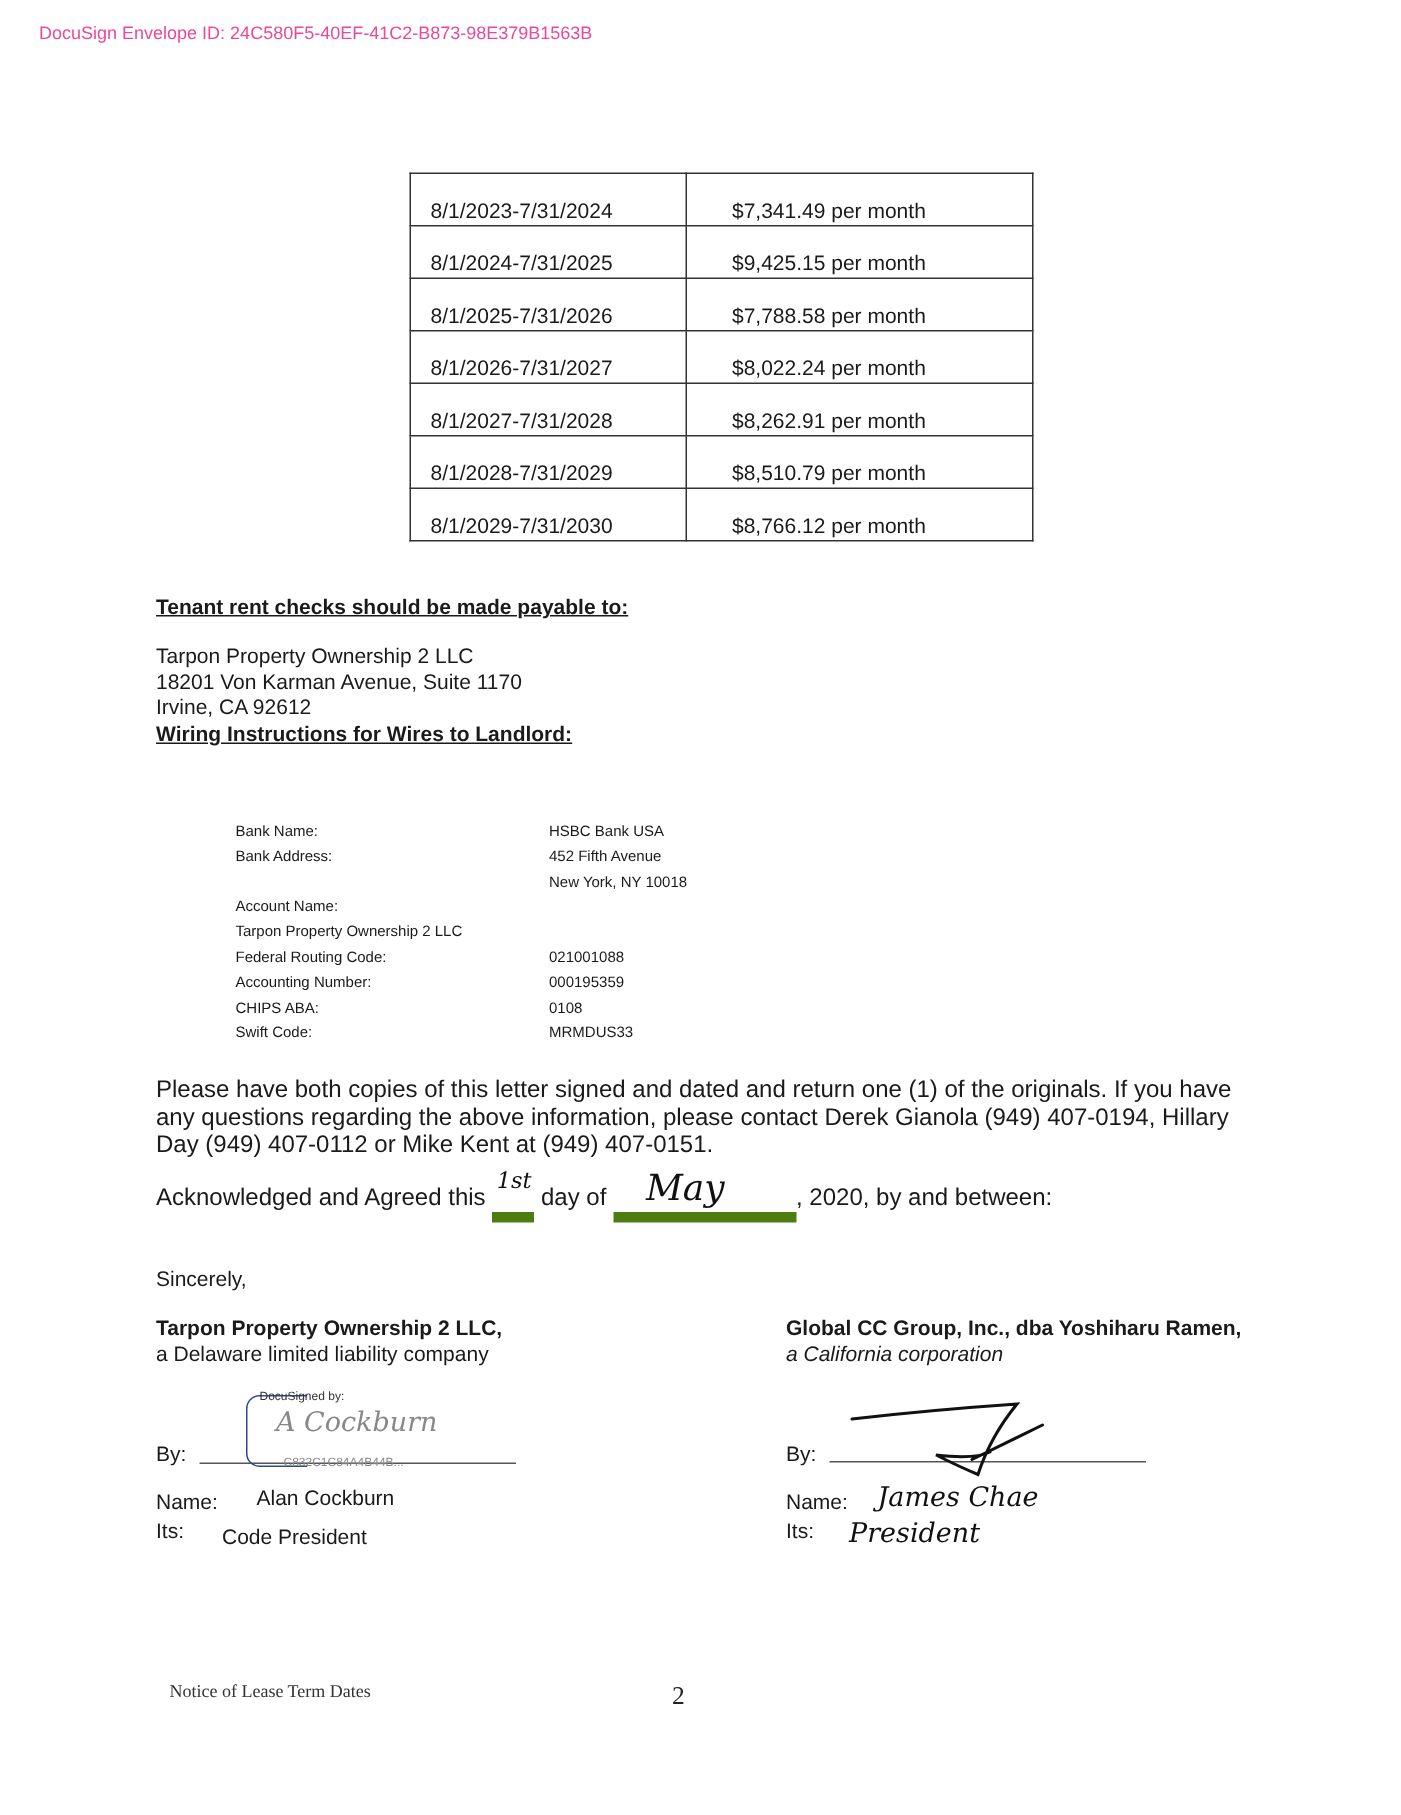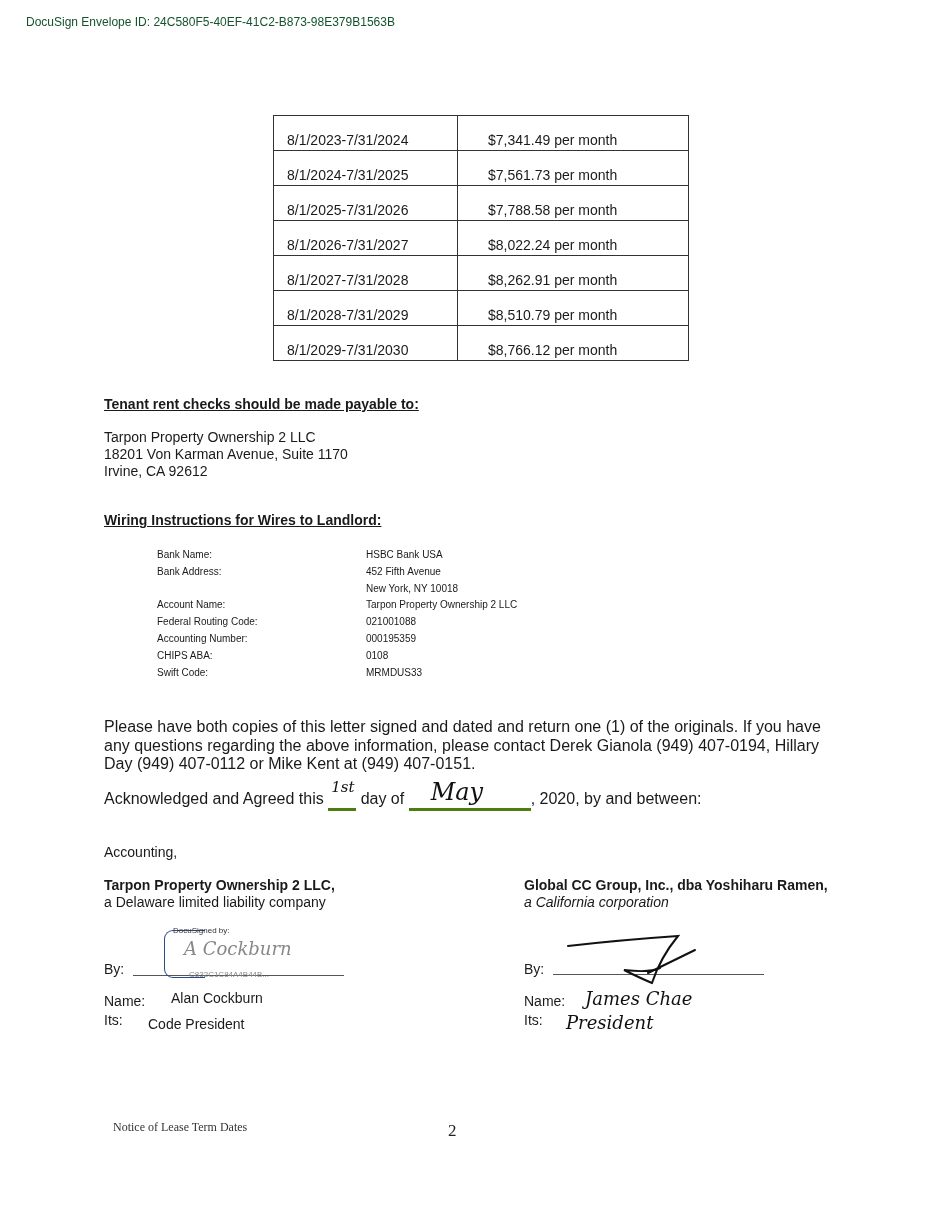--- a/index.html
+++ b/index.html
@@ -1,30 +1,30 @@
 <!DOCTYPE html>
 <html><head>
   <meta charset="utf-8">
   <style>
     html, body { margin:0; padding:0; background:#ffffff; }
     body { width:934px; height:1210px; position:relative; overflow:hidden; color:#1a1a1a;
            font-family:"Liberation Sans", sans-serif; }
     .abs { position:absolute; }
-    .envelope { left:26px; top:15px; font-size:12px; color:#14532d; }
+    .envelope { left:26px; top:15px; font-size:12px; color:#ec4899; }
     table.rent { position:absolute; left:273px; top:115px; border-collapse:collapse; }
     table.rent td { border:1px solid #333; height:34px; padding:0; font-size:14px; vertical-align:bottom; }
     table.rent td span { display:block; padding-bottom:2px; }
     table.rent td.period { width:170px; padding-left:13px; }
     table.rent td.amount { width:200px; padding-left:30px; }
     .heading { font-weight:bold; text-decoration:underline; font-size:14px;text-align:right; }
     .body14 { font-size:14px; line-height:17px; }
     .wire-label, .wire-value { font-size:10px; line-height:16.8px; }
     .para { left:104px; top:718px; width:740px; font-size:16px; line-height:18.5px; }
     .ack { left:104px; top:790px; font-size:16px; }
-    .blank { display:inline-block; border-bottom:3px solid #4d7c0f; vertical-align:baseline; }
+    .blank { display:inline-block; border-bottom:7px solid #4d7c0f; vertical-align:baseline; }
     .hand { font-family:"DejaVu Serif", serif; font-style:italic; color:#111; }
     .sig-title { font-weight:bold; font-size:14px; }
     .sig-sub { font-size:14px; }
     .sigline { position:absolute; border-bottom:1px solid #555; height:0; }
     .footer-left { left:113px; top:1120px; font-family:"Liberation Serif", serif; font-size:12px; color:#333; }
     .footer-page { left:448px; top:1121px; font-family:"Liberation Serif", serif; font-size:17px; color:#222; }
     .ds-box { position:absolute; left:164px; top:930px; width:40px; height:46px; border:1.5px solid #2a4a8a; border-right:none; border-radius:9px 0 0 9px; }
   </style>
 </head>
 <body>
@@ -39,21 +39,21 @@
         </td>
         <td class="amount">
           <span>$7,341.49 per month</span>
         </td>
       </tr>
       <tr>
         <td class="period">
           <span>8/1/2024-7/31/2025</span>
         </td>
         <td class="amount">
-          <span>$7,561.73 per month</span>
+          <span>$9,425.15 per month</span>
         </td>
       </tr>
       <tr>
         <td class="period">
           <span>8/1/2025-7/31/2026</span>
         </td>
         <td class="amount">
           <span>$7,788.58 per month</span>
         </td>
       </tr>
@@ -92,35 +92,35 @@
     </tbody>
 </table>
 
 <div class="abs heading" style="left:104px; top:396px;">Tenant rent checks should be made payable to:</div>
 <div class="abs body14" style="left:104px; top:429px;">
   <div>Tarpon Property Ownership 2 LLC</div>
   <div>18201 Von Karman Avenue, Suite 1170</div>
   <div>Irvine, CA  92612</div>
 </div>
 
-<div class="abs heading" style="left:104px; top:512px;">Wiring Instructions for Wires to Landlord:</div>
+<div class="abs heading" style="left:104px; top:481px;">Wiring Instructions for Wires to Landlord:</div>
 <div class="abs" style="left:157px; top:547px;" id="wiring">
     <div style="display: flex;">
       <div class="wire-label" style="width:209px">Bank Name:</div>
       <div class="wire-value">HSBC Bank USA</div>
     </div>
     <div style="display: flex;">
       <div class="wire-label" style="width:209px">Bank Address:</div>
       <div class="wire-value">452 Fifth Avenue</div>
     </div>
     <div style="display: flex;">
       <div class="wire-label" style="width:209px"></div>
       <div class="wire-value">New York, NY 10018</div>
     </div>
-    <div style="display: flex;">
+    <div style="display: flex; flex-direction: column;">
       <div class="wire-label" style="width:209px">Account Name:</div>
       <div class="wire-value">Tarpon Property Ownership 2 LLC</div>
     </div>
     <div style="display: flex;">
       <div class="wire-label" style="width:209px">Federal Routing Code:</div>
       <div class="wire-value">021001088</div>
     </div>
     <div style="display: flex;">
       <div class="wire-label" style="width:209px">Accounting Number:</div>
       <div class="wire-value">000195359</div>
@@ -137,21 +137,21 @@
 
 <div class="abs para">Please have both copies of this letter signed and dated and return one (1) of the originals. If you have any questions regarding the above information, please contact Derek Gianola (949) 407-0194, Hillary Day (949) 407-0112 or Mike Kent at (949) 407-0151.</div>
 
 <div class="abs ack">
   <span>Acknowledged and Agreed this</span>
   <span class="blank" style="width:28px; position:relative;"><span class="hand" style="position:absolute; left:3px; top:-12px; font-size:15px;">1st</span>&nbsp;</span>
   <span>day of</span>
   <span class="blank" style="width:122px; position:relative;"><span class="hand" style="position:absolute; left:22px; top:-12px; font-size:24px;">May</span>&nbsp;</span><span>, 2020, by and between:</span>
 </div>
 
-<div class="abs" style="left:104px; top:844px; font-size:14px;">Accounting,</div>
+<div class="abs" style="left:104px; top:844px; font-size:14px;">Sincerely,</div>
 
 <div class="abs sig-title" style="left:104px; top:877px;">Tarpon Property Ownership 2 LLC,</div>
 <div class="abs sig-sub" style="left:104px; top:894px;">a Delaware limited liability company</div>
 <div class="abs" style="left:104px; top:961px; font-size:14px;">By:</div>
 <div class="sigline" style="left:133px; top:975px; width:211px;"></div>
 <div class="ds-box"></div>
 <div class="abs" style="left:173px; top:926px; font-size:8px; font-weight:normal; color:#333;">DocuSigned by:</div>
 <div class="abs hand" style="left:184px; top:938px; font-size:18px; color:#888; font-weight:normal;">A Cockburn</div>
 <div class="abs" style="left:189px; top:970px; font-size:8px; color:#888;">C832C1C84A4B44B...</div>
 <div class="abs" style="left:104px; top:993px; font-size:14px;">Name:</div>

